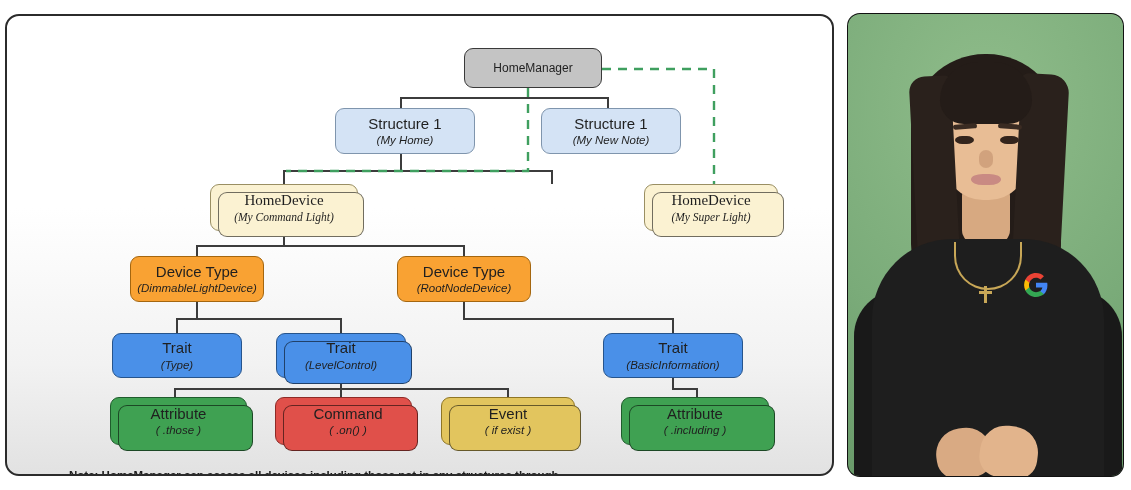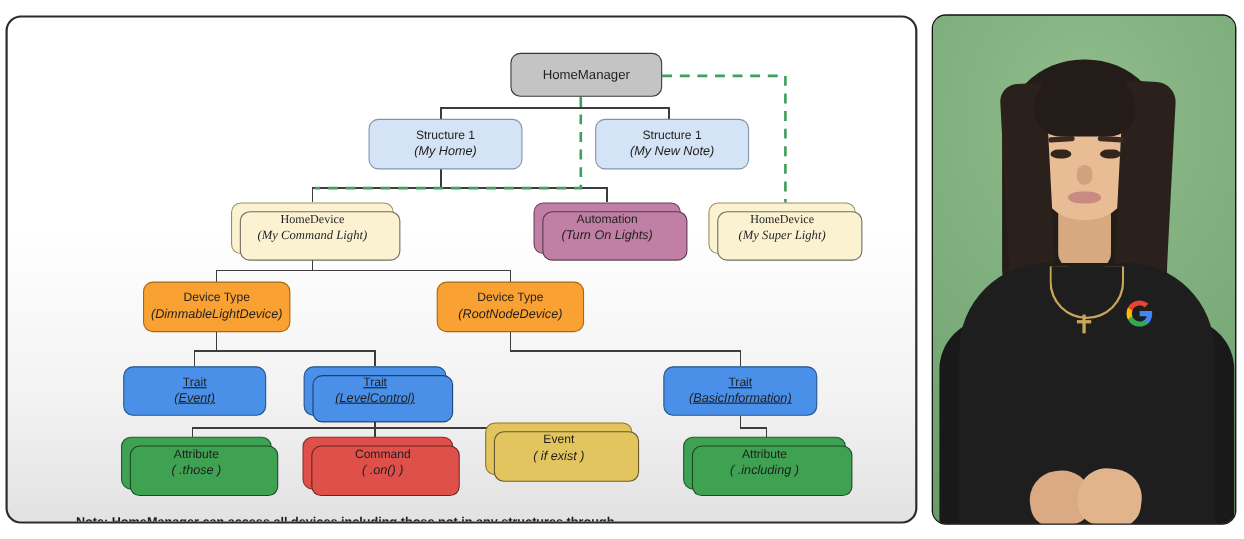--- a/index.html
+++ b/index.html
@@ -56,21 +56,21 @@
     display: flex;
     flex-direction: column;
     align-items: center;
     justify-content: center;
     text-align: center;
     color: #1f1f1f;
     line-height: 1.22;
     z-index: 5;
   }
   .node .n-title {
-    font-size: 11px;
+    font-size: 15px;
     font-weight: 400;
     white-space: nowrap;
   }
   .node .n-sub {
     font-size: 11.5px;
     font-style: italic;
     white-space: nowrap;
   }
   .node.single-line .n-title { font-size: 12px; }
 
@@ -89,21 +89,21 @@
     border: 1px solid rgba(0,0,0,0.55);
   }
   .stack::after { display: none; }
 
   
   .c-gray   { background: #c4c4c4; border: 1.4px solid #3a3a3a; }
   .c-blue-l { background: #d4e3f5; border: 1.4px solid #7f95ad; }
   .c-cream  { background: #fbf2d2; border: 1.4px solid #9a8f63; font-family: Liberation Serif, serif; }
   .c-mauve  { background: #c27fa5; border: 1.4px solid #6c3f59; }
   .c-orange { background: #f9a233; border: 1.4px solid #a4660f; }
-  .c-blue   { background: #4a90e8; border: 1.4px solid #26548c; text-decoration: underline; }
+  .c-blue   { background: #4a90e8; border: 1.4px solid #26548c; }
   .c-green  { background: #3fa152; border: 1.4px solid #1f5c2c; }
   .c-red    { background: #e0504a; border: 1.4px solid #8d2b27; }
   .c-gold   { background: #e2c55e; border: 1.4px solid #8f7625; }
 
   
   #note-row {
     position: absolute;
     left: 62px;
     top: 448px;
     width: 700px;
@@ -335,43 +335,39 @@
       <div class="node c-blue-l" style="left:534px; top:92px; width:140px; height:46px;">
         <span class="n-title">Structure 1</span>
         <span class="n-sub">(My New Note)</span>
       </div>
 
       <div class="node c-cream stack" style="left:203px; top:168px; width:148px; height:47px;">
         <span class="n-title">HomeDevice</span>
         <span class="n-sub">(My Command Light)</span>
       </div>
 
-      <div class="node c-mauve stack" style="left:478px; top:168px; width:134px; height:47px;">
-        <span class="n-title">Automation</span>
-        <span class="n-sub">(Turn On Lights)</span>
-      </div>
 
       <div class="node c-cream stack" style="left:637px; top:168px; width:134px; height:47px;">
         <span class="n-title">HomeDevice</span>
         <span class="n-sub">(My Super Light)</span>
       </div>
 
       <div class="node c-orange" style="left:123px; top:240px; width:134px; height:46px;">
         <span class="n-title">Device Type</span>
         <span class="n-sub">(DimmableLightDevice)</span>
       </div>
 
       <div class="node c-orange" style="left:390px; top:240px; width:134px; height:46px;">
         <span class="n-title">Device Type</span>
         <span class="n-sub">(RootNodeDevice)</span>
       </div>
 
       <div class="node c-blue" style="left:105px; top:317px; width:130px; height:45px;">
         <span class="n-title">Trait</span>
-        <span class="n-sub">(Event)</span>
+        <span class="n-sub">(Type)</span>
       </div>
 
       <div class="node c-blue stack" style="left:269px; top:317px; width:130px; height:45px;">
         <span class="n-title">Trait</span>
         <span class="n-sub">(LevelControl)</span>
       </div>
 
       <div class="node c-blue" style="left:596px; top:317px; width:140px; height:45px;">
         <span class="n-title">Trait</span>
         <span class="n-sub">(BasicInformation)</span>
@@ -380,21 +376,21 @@
       <div class="node c-green stack" style="left:103px; top:381px; width:137px; height:48px;">
         <span class="n-title">Attribute</span>
         <span class="n-sub">( .those )</span>
       </div>
 
       <div class="node c-red stack" style="left:268px; top:381px; width:137px; height:48px;padding-left:9px;">
         <span class="n-title">Command</span>
         <span class="n-sub">( .on() )</span>
       </div>
 
-      <div class="node c-gold stack" style="left:434px; top:368px; width:134px; height:48px;">
+      <div class="node c-gold stack" style="left:434px; top:381px; width:134px; height:48px;">
         <span class="n-title">Event</span>
         <span class="n-sub">( if exist )</span>
       </div>
 
       <div class="node c-green stack" style="left:614px; top:381px; width:148px; height:48px;">
         <span class="n-title">Attribute</span>
         <span class="n-sub">( .including )</span>
       </div>
 
       <div id="note-row">

